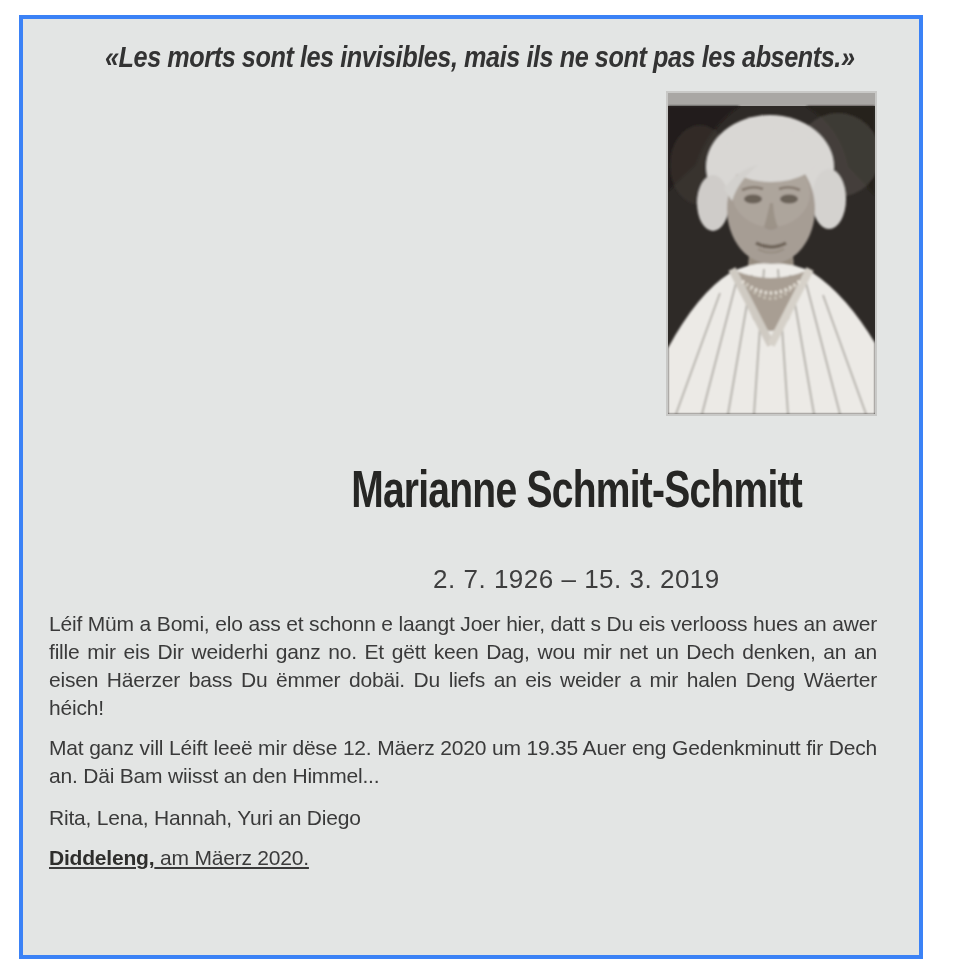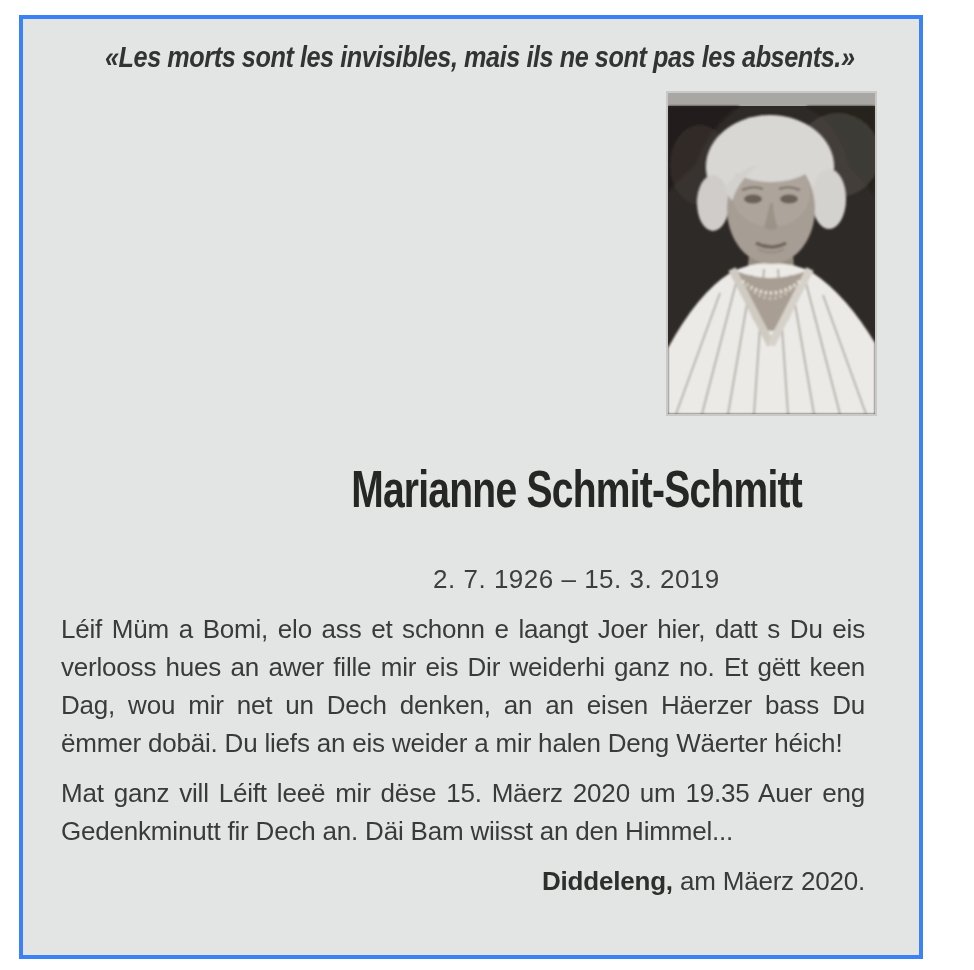--- a/index.html
+++ b/index.html
@@ -56,31 +56,31 @@
     letter-spacing: -1px;
   }
   .dates {
     margin-top: 48px;
     font-size: 26px;
     color: #3e3e3e;
     letter-spacing: 0.5px;
   }
   
   .body-par {
-    font-size: 26px; line-height: 38px;
+    font-size: 21px; line-height: 28px;
     color: #3a3a3a;
     letter-spacing: -0.2px;
     text-align: justify;
-    margin: 12px;
+    margin: 0;
   }
   .p1 { margin-top: 15px; }
   .p2 { margin-top: 20px; }
   .p3 { margin-top: 12px; }
   .family-line { margin-top: 14px; text-align: left; }
-  .place-line { margin-top: 12px; text-align: right; }
+  .place-line { margin-top: 12px; text-align: left; text-decoration: underline; }
   .place-bold { font-weight: bold; color: #2e2e2c; }
 </style>
 </head>
 <body>
 
 <div class="card">
 
   <div class="quote">
     <div class="quote-line"><span class="cond-q">«Les morts sont les invisibles, mais ils ne sont pas les absents.»</span></div>
   </div>
@@ -150,18 +150,19 @@
 
     <div class="header-text">
       <h1 class="name"><span class="cond-n">Marianne Schmit-Schmitt</span></h1>
       <div class="dates">2. 7. 1926 – 15. 3. 2019</div>
     </div>
   </div>
 
   <p class="body-par p1">Léif Müm a Bomi, elo ass et schonn e laangt Joer hier, datt s Du eis verlooss hues an awer fille mir eis Dir weiderhi ganz no. Et gëtt keen Dag, wou mir net un Dech denken, an an eisen Häerzer bass Du ëmmer dobäi. Du liefs an eis weider a mir halen Deng Wäerter héich!</p>
 
 
-  <p class="body-par p3">Mat ganz vill Léift leeë mir dëse 15. Mäerz 2020 um 19.35 Auer eng Gedenkminutt fir Dech an. Däi Bam wiisst an den Himmel...</p>
+  <p class="body-par p3">Mat ganz vill Léift leeë mir dëse 12. Mäerz 2020 um 19.35 Auer eng Gedenkminutt fir Dech an. Däi Bam wiisst an den Himmel...</p>
 
+  <p class="body-par family-line">Rita, Lena, Hannah, Yuri an Diego</p>
 
   <p class="body-par place-line"><span class="place-bold">Diddeleng,</span><span> am Mäerz 2020.</span></p>
 
 </div>
 
 </body></html>

